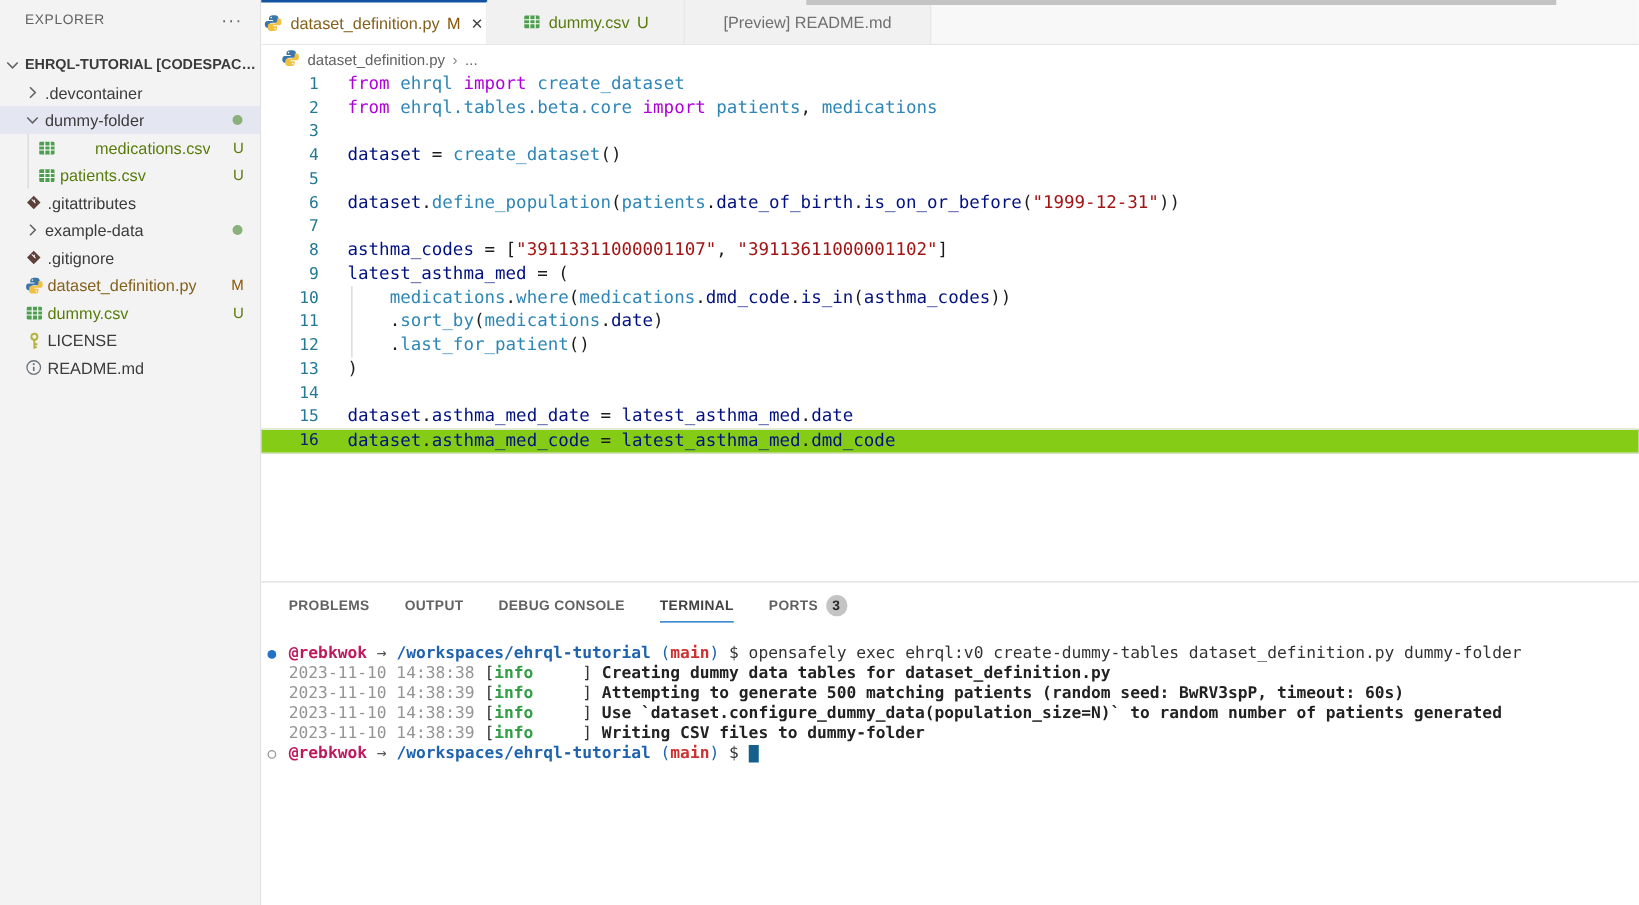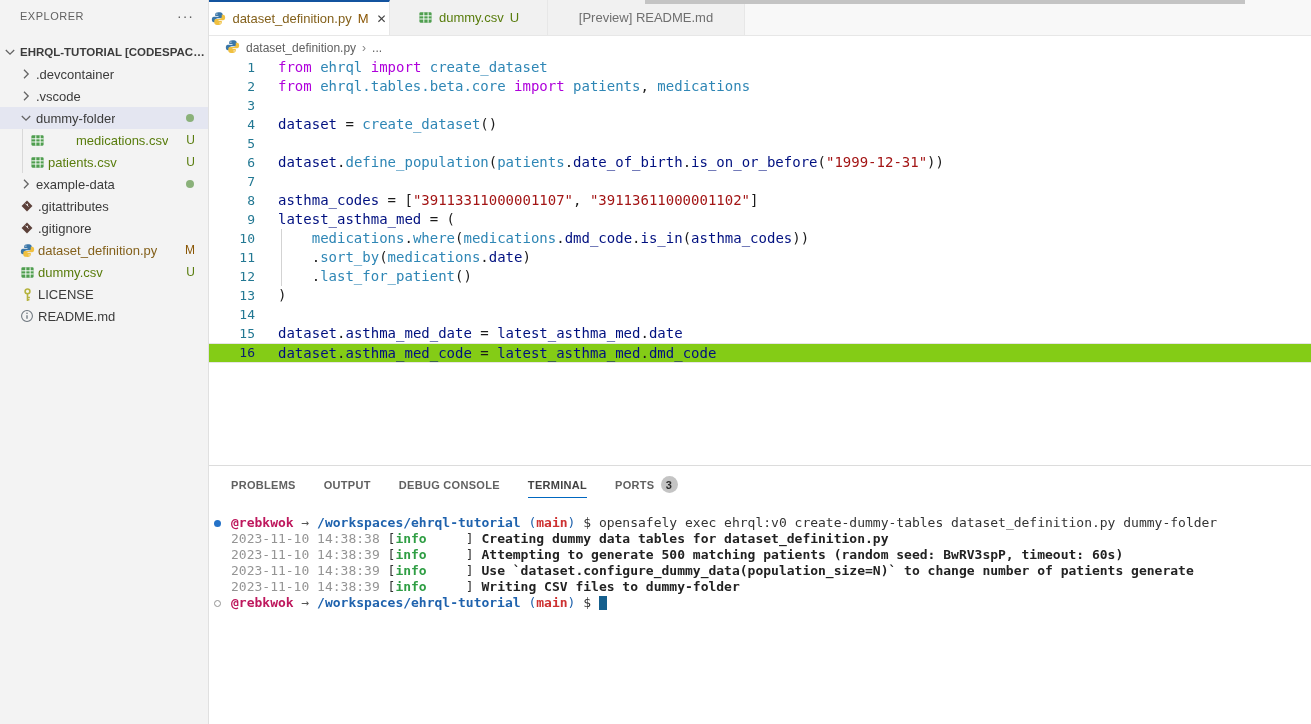--- a/index.html
+++ b/index.html
@@ -90,28 +90,20 @@
         <span class="lbl c-normal">EHRQL-TUTORIAL [CODESPACES:...</span>
       </div>
       <div class="row" style="padding-left: 18px;">
         <span class="chev">
           <svg width="16" height="16" viewBox="0 0 16 16">
             <path d="M6 3.8l4.2 4.2L6 12.2" fill="none" stroke="#646464" stroke-width="1.3"></path>
           </svg>
         </span>
         <span class="lbl c-normal">.devcontainer</span>
       </div>
-      <div class="row" style="padding-left: 18px;">
-        <span class="chev">
-          <svg width="16" height="16" viewBox="0 0 16 16">
-            <path d="M6 3.8l4.2 4.2L6 12.2" fill="none" stroke="#646464" stroke-width="1.3"></path>
-          </svg>
-        </span>
-        <span class="lbl c-normal">.vscode</span>
-      </div>
       <div class="row selected" style="padding-left: 18px;">
         <span class="chev">
           <svg width="16" height="16" viewBox="0 0 16 16">
             <path d="M3.8 6l4.2 4.2L12.2 6" fill="none" stroke="#646464" stroke-width="1.3"></path>
           </svg>
         </span>
         <span class="lbl c-normal">dummy-folder</span>
         <span class="gdot"></span>
       </div>
       <div class="row child" style="padding-left: 28px; gap: 28px;">
@@ -126,38 +118,38 @@
       </div>
       <div class="row child" style="padding-left: 28px;">
         <span class="ficon">
           <svg width="15" height="15" viewBox="0 0 16 16">
             <rect x="1.5" y="2.5" width="13" height="11" rx="1.2" fill="#4f9e4f"></rect>
             <path d="M1.5 6.2h13M1.5 9.6h13M6.2 2.5v11M10.8 2.5v11" stroke="#fff" stroke-width="1"></path>
           </svg>
         </span>
         <span class="lbl c-untracked">patients.csv</span>
         <span class="badge b-untracked">U</span>
-      </div>
-      <div class="row" style="padding-left: 18px;">
-        <span class="chev">
-          <svg width="16" height="16" viewBox="0 0 16 16">
-            <path d="M6 3.8l4.2 4.2L6 12.2" fill="none" stroke="#646464" stroke-width="1.3"></path>
-          </svg>
-        </span>
-        <span class="lbl c-normal">example-data</span>
-        <span class="gdot"></span>
       </div>
       <div class="row" style="padding-left: 18px;">
         <span class="ficon">
           <svg width="14" height="14" viewBox="0 0 16 16">
             <path d="M8 1.8L14.2 8 8 14.2 1.8 8z" fill="#5c4039"></path>
             <path d="M6.2 5.2l3.4 3.4M8.6 5.4v2.2" stroke="#f3f3f3" stroke-width="1"></path>
           </svg>
         </span>
         <span class="lbl c-normal">.gitattributes</span>
+      </div>
+      <div class="row" style="padding-left: 18px;">
+        <span class="chev">
+          <svg width="16" height="16" viewBox="0 0 16 16">
+            <path d="M6 3.8l4.2 4.2L6 12.2" fill="none" stroke="#646464" stroke-width="1.3"></path>
+          </svg>
+        </span>
+        <span class="lbl c-normal">example-data</span>
+        <span class="gdot"></span>
       </div>
       <div class="row" style="padding-left: 18px;">
         <span class="ficon">
           <svg width="14" height="14" viewBox="0 0 16 16">
             <path d="M8 1.8L14.2 8 8 14.2 1.8 8z" fill="#5c4039"></path>
             <path d="M6.2 5.2l3.4 3.4M8.6 5.4v2.2" stroke="#f3f3f3" stroke-width="1"></path>
           </svg>
         </span>
         <span class="lbl c-normal">.gitignore</span>
       </div>
@@ -275,18 +267,18 @@
         </div>
         <div class="ptab">
           <span>PORTS</span>
           <span class="pbadge">3</span>
         </div>
       </div>
     <div id="terminal">
         <div class="tline"><span class="tdeco filled"></span><span class="tt-user">@rebkwok</span><span class="tt-plain"> </span><span class="tt-arrow">→</span><span class="tt-plain"> </span><span class="tt-path">/workspaces/ehrql-tutorial</span><span class="tt-plain"> </span><span class="tt-paren">(</span><span class="tt-branch">main</span><span class="tt-paren">)</span><span class="tt-plain"> </span><span class="tt-dollar">$</span><span class="tt-cmd"> opensafely exec ehrql:v0 create-dummy-tables dataset_definition.py dummy-folder</span></div>
         <div class="tline"><span class="tt-time">2023-11-10 14:38:38</span><span class="tt-plain"> [</span><span class="tt-info">info</span><span class="tt-plain">     ] </span><span class="tt-msg">Creating dummy data tables for dataset_definition.py</span></div>
         <div class="tline"><span class="tt-time">2023-11-10 14:38:39</span><span class="tt-plain"> [</span><span class="tt-info">info</span><span class="tt-plain">     ] </span><span class="tt-msg">Attempting to generate 500 matching patients (random seed: BwRV3spP, timeout: 60s)</span></div>
-        <div class="tline"><span class="tt-time">2023-11-10 14:38:39</span><span class="tt-plain"> [</span><span class="tt-info">info</span><span class="tt-plain">     ] </span><span class="tt-msg">Use `dataset.configure_dummy_data(population_size=N)` to change number of patients generate</span></div>
+        <div class="tline"><span class="tt-time">2023-11-10 14:38:39</span><span class="tt-plain"> [</span><span class="tt-info">info</span><span class="tt-plain">     ] </span><span class="tt-msg">Use `dataset.configure_dummy_data(population_size=N)` to random number of patients generated</span></div>
         <div class="tline"><span class="tt-time">2023-11-10 14:38:39</span><span class="tt-plain"> [</span><span class="tt-info">info</span><span class="tt-plain">     ] </span><span class="tt-msg">Writing CSV files to dummy-folder</span></div>
         <div class="tline"><span class="tdeco empty"></span><span class="tt-user">@rebkwok</span><span class="tt-plain"> </span><span class="tt-arrow">→</span><span class="tt-plain"> </span><span class="tt-path">/workspaces/ehrql-tutorial</span><span class="tt-plain"> </span><span class="tt-paren">(</span><span class="tt-branch">main</span><span class="tt-paren">)</span><span class="tt-plain"> </span><span class="tt-dollar">$</span><span class="tt-plain"> </span><span class="tt-cursor"></span></div>
       </div>
   </div>
 </div>
 
 </body></html>

